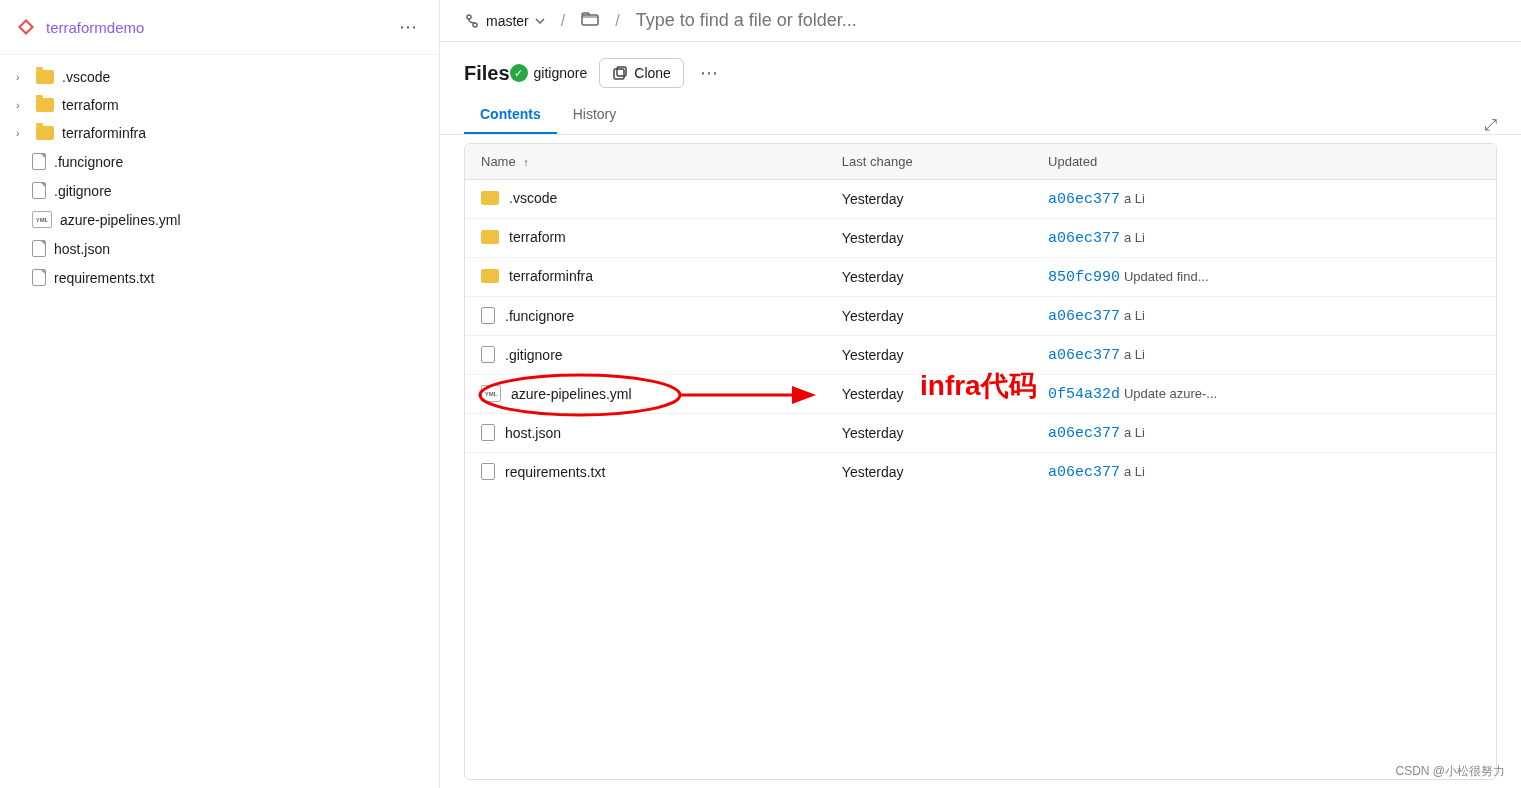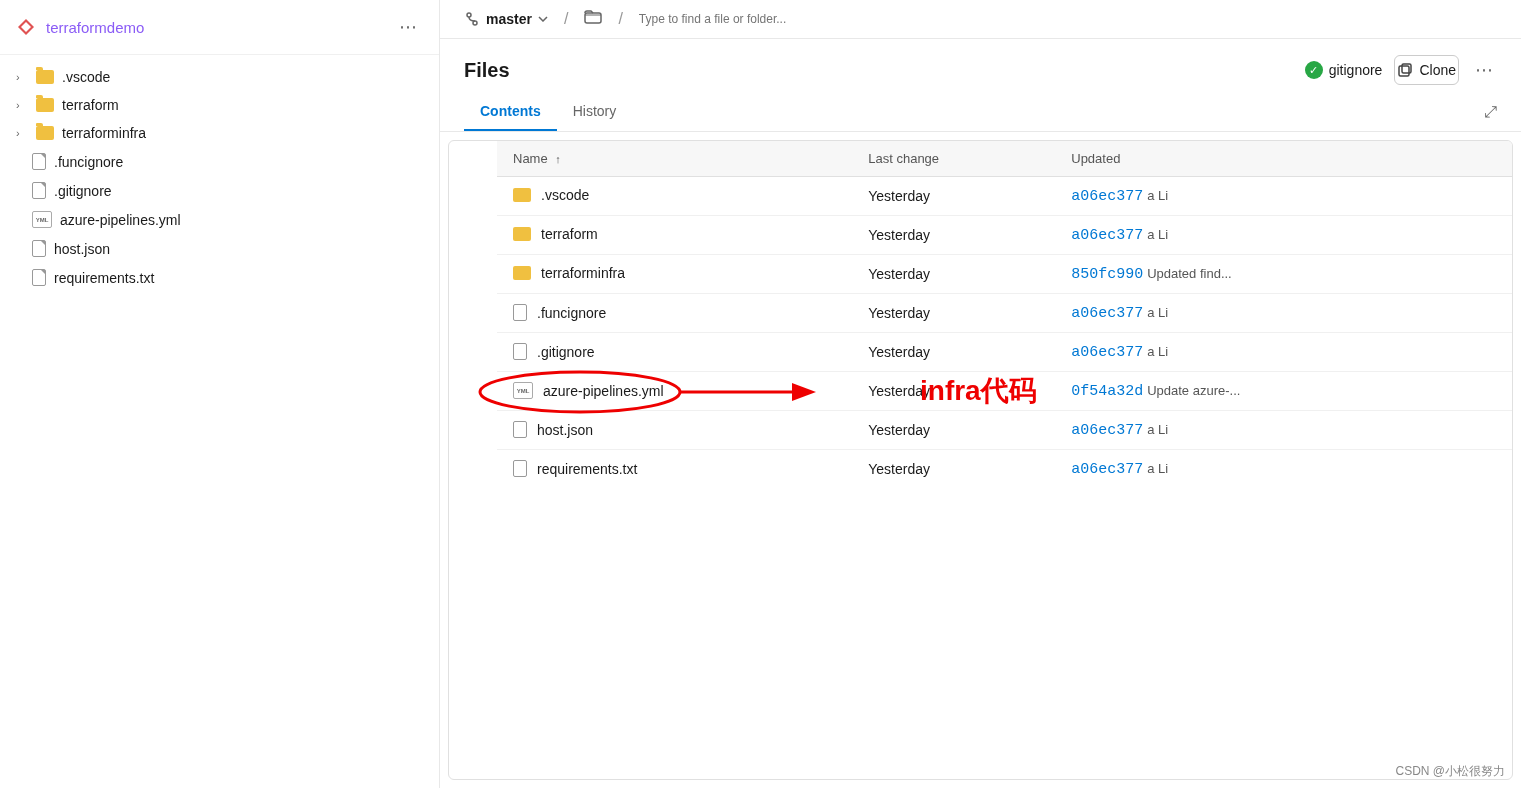--- a/index.html
+++ b/index.html
@@ -134,50 +134,49 @@
     }
     .branch-btn {
       display: flex;
       align-items: center;
       gap: 6px;
       background: none;
       border: none;
       cursor: pointer;
       font-size: 14px;
       color: #1a1a1a;
-      font-weight: 700;
+      font-weight: 400;
     }
     .topbar-sep {
       color: #999;
       font-size: 16px;
     }
     .topbar-folder-btn {
       background: none;
       border: none;
       cursor: pointer;
       color: #666;
       font-size: 16px;
     }
     .topbar-slash {
       color: #999;
       font-size: 16px;
     }
     .topbar-search {
       flex: 1;
       border: none;
       outline: none;
-      font-size: 12px;
+      font-size: 18px;
       color: #999;
       background: transparent;
     }
 
     .main-header {
       display: flex;
       align-items: center;
-      justify-content: space-between;
       padding: 16px 24px 8px 24px;
     }
     .main-title {
       font-size: 20px;
       font-weight: 600;
       color: #1a1a1a;
     }
     .main-header-right {
       display: flex;
       align-items: center;
@@ -200,39 +199,39 @@
       justify-content: center;
       color: white;
       font-size: 11px;
     }
     .clone-btn {
       display: flex;
       align-items: center;
       gap: 6px;
       border: 1.5px solid #ccc;
       border-radius: 6px;
-      padding: 6px 2px;
+      padding: 6px 12px;
       background: #fff;
       cursor: pointer;
       font-size: 14px;
       font-weight: 500;
       color: #1a1a1a;
     }
     .more-btn {
       background: none;
       border: none;
       cursor: pointer;
       color: #666;
       font-size: 18px;
       padding: 4px;
     }
 
     .tabs-bar {
       display: flex;
-      align-items: center;
+      align-items: flex-end;
       padding: 0 24px;
       border-bottom: 1px solid #e8e8e8;
       justify-content: space-between;
     }
     .tabs-left {
       display: flex;
       gap: 0;
     }
     .tab {
       padding: 10px 16px;
@@ -253,26 +252,25 @@
     .expand-btn {
       background: none;
       border: none;
       cursor: pointer;
       font-size: 16px;
       color: #666;
     }
 
     
     .file-table-wrapper {
-      margin: 8px 8px;
+      margin: 8px 24px;
       border: 1px solid #e0e0e0;
       border-radius: 6px;
       overflow: hidden;
       flex: 1;
-      padding-left: 48px;
     }
     .file-table {
       width: 100%;
       border-collapse: collapse;
     }
     .file-table thead tr {
       background: #f7f7f7;
       border-bottom: 1px solid #e0e0e0;
     }
     .file-table th {
@@ -531,21 +529,21 @@
       <ellipse cx="120" cy="30" rx="100" ry="20" fill="none" stroke="#e00" stroke-width="3"></ellipse>
 
       <line x1="220" y1="30" x2="350" y2="30" stroke="#e00" stroke-width="3" marker-end="url(#arrowhead)"></line>
       <defs>
         <marker id="arrowhead" markerWidth="8" markerHeight="6" refX="6" refY="3" orient="auto">
           <polygon points="0 0, 8 3, 0 6" fill="#e00"></polygon>
         </marker>
       </defs>
     </svg>
 
-    <div class="red-annotation" style="top: 240px; left: 480px; font-size: 28px; color: #e00; text-align: right;">
+    <div class="red-annotation" style="top: 232px; left: 480px; font-size: 28px; color: #e00; text-align: right;">
       <span>infra代码</span>
     </div>
 
   </div>
 </div>
 
 <div class="page-footer">
   <span>CSDN @小松很努力</span>
 </div>
 

